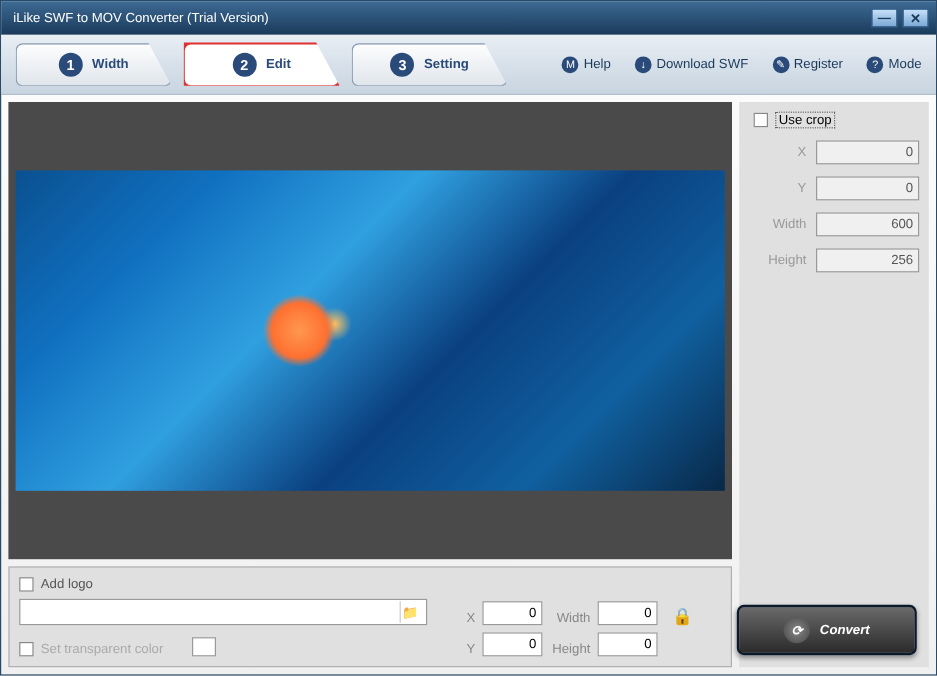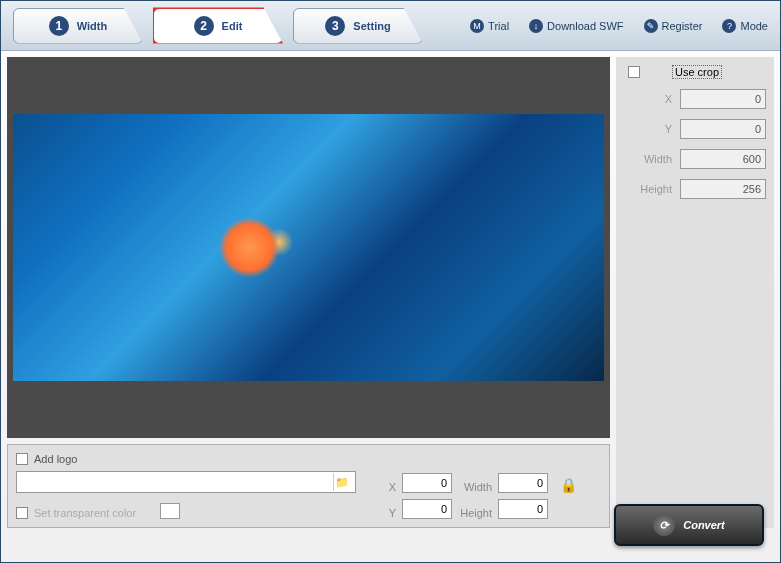--- a/index.html
+++ b/index.html
@@ -35,49 +35,56 @@
 .browse { width: 18px; height: 18px; border-left: 1px solid #ccc; margin-left: auto; display: flex; align-items: center; justify-content: center; color: #666; cursor: pointer; }
 .small-label { color: #888; width: 34px; text-align: right; }
 .num-input { width: 50px; height: 20px; border: 1px solid #999; background: #fff; text-align: right; padding: 0 4px; }
 .color-swatch { width: 20px; height: 16px; border: 1px solid #999; background: #fff; cursor: pointer; }
 
 .right { width: 158px; background: #e0e0e0; padding: 8px; display: flex; flex-direction: column; gap: 10px; }
 .crop-row { display: flex; align-items: center; gap: 8px; justify-content: flex-end; }
 .crop-label { color: #999; width: 38px; text-align: right; }
 .crop-input { width: 86px; height: 20px; border: 1px solid #999; background: #f0f0f0; text-align: right; padding: 0 4px; color: #555; }
 .usecrop-row { display: flex; align-items: center; gap: 6px; padding-left: 4px; }
-.usecrop-label { border: 1px dotted #666; padding: 0 2px; margin-left: 26px; }
+.usecrop-label { border: 1px dotted #666; padding: 0 2px; }
 
 .convert-btn { position: absolute; right: 16px; bottom: 16px; width: 150px; height: 42px; background: linear-gradient(#6a6a6a,#2a2a2a); border: 2px solid #0a1a2a; border-radius: 6px; color: #fff; font-size: 16px; font-weight: bold; font-style: italic; display: flex; align-items: center; justify-content: center; gap: 8px; cursor: pointer; box-shadow: 0 2px 4px rgba(0,0,0,.4); }
 .convert-icon { width: 22px; height: 22px; border-radius: 50%; background: radial-gradient(#888,#444); display: flex; align-items: center; justify-content: center; }
 .lock { color: #888; font-size: 14px; padding-left: 6px; }
 </style>
 </head>
 <body>
 
 <div class="window">
 
+  <div class="titlebar">
+    <span class="titlebar-text">iLike SWF to MOV Converter (Trial Version)</span>
+    <div class="win-btns">
+      <div class="win-btn">—</div>
+      <div class="win-btn">✕</div>
+    </div>
+  </div>
 
   <div class="toolbar">
     <div class="tab">
       <span class="tab-num">1</span>
       <span>Width</span>
     </div>
     <div class="tab active highlighted">
       <span class="tab-num">2</span>
       <span>Edit</span>
     </div>
     <div class="tab">
       <span class="tab-num">3</span>
       <span>Setting</span>
     </div>
     <div class="spacer"></div>
     <div class="menu-item">
       <span class="menu-icon">M</span>
-      <span>Trial</span>
+      <span>Help</span>
     </div>
     <div class="menu-item">
       <span class="menu-icon">↓</span>
       <span>Download SWF</span>
     </div>
     <div class="menu-item">
       <span class="menu-icon">✎</span>
       <span>Register</span>
     </div>
     <div class="menu-item">

